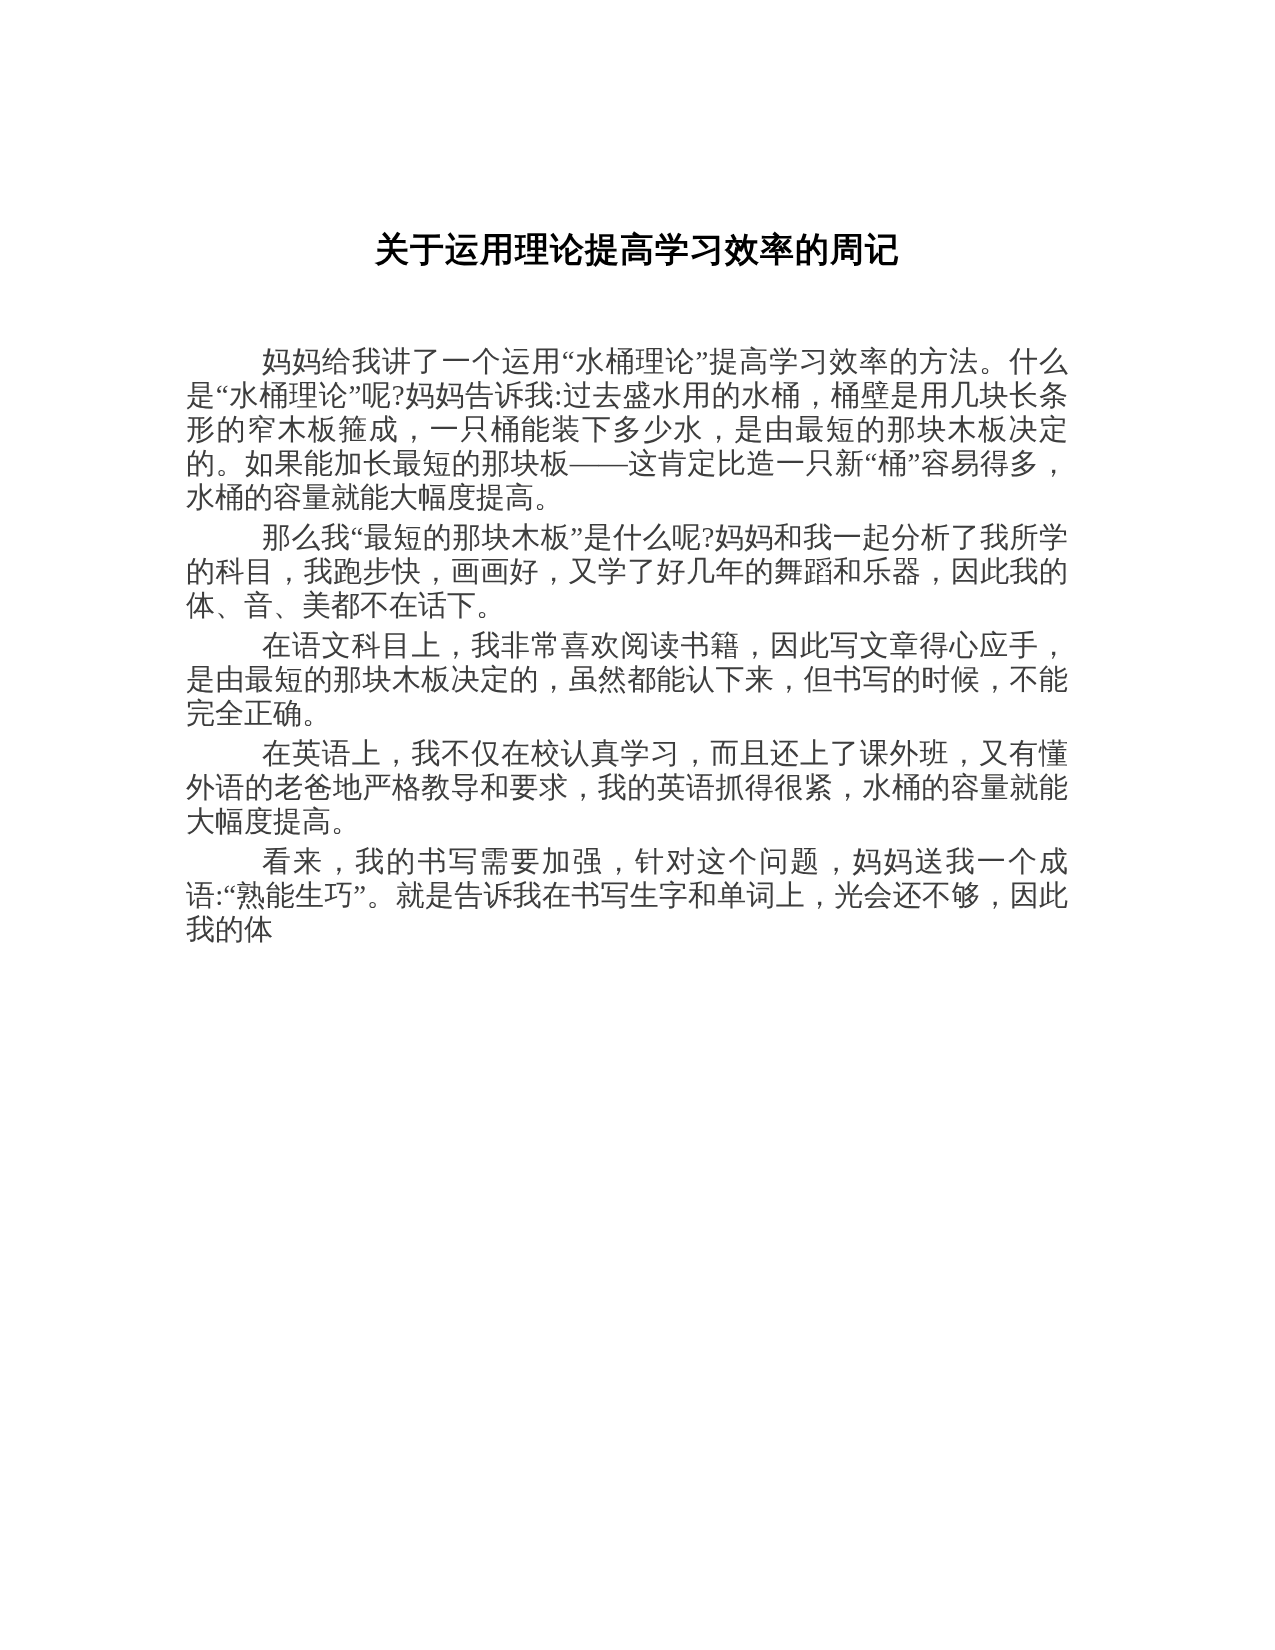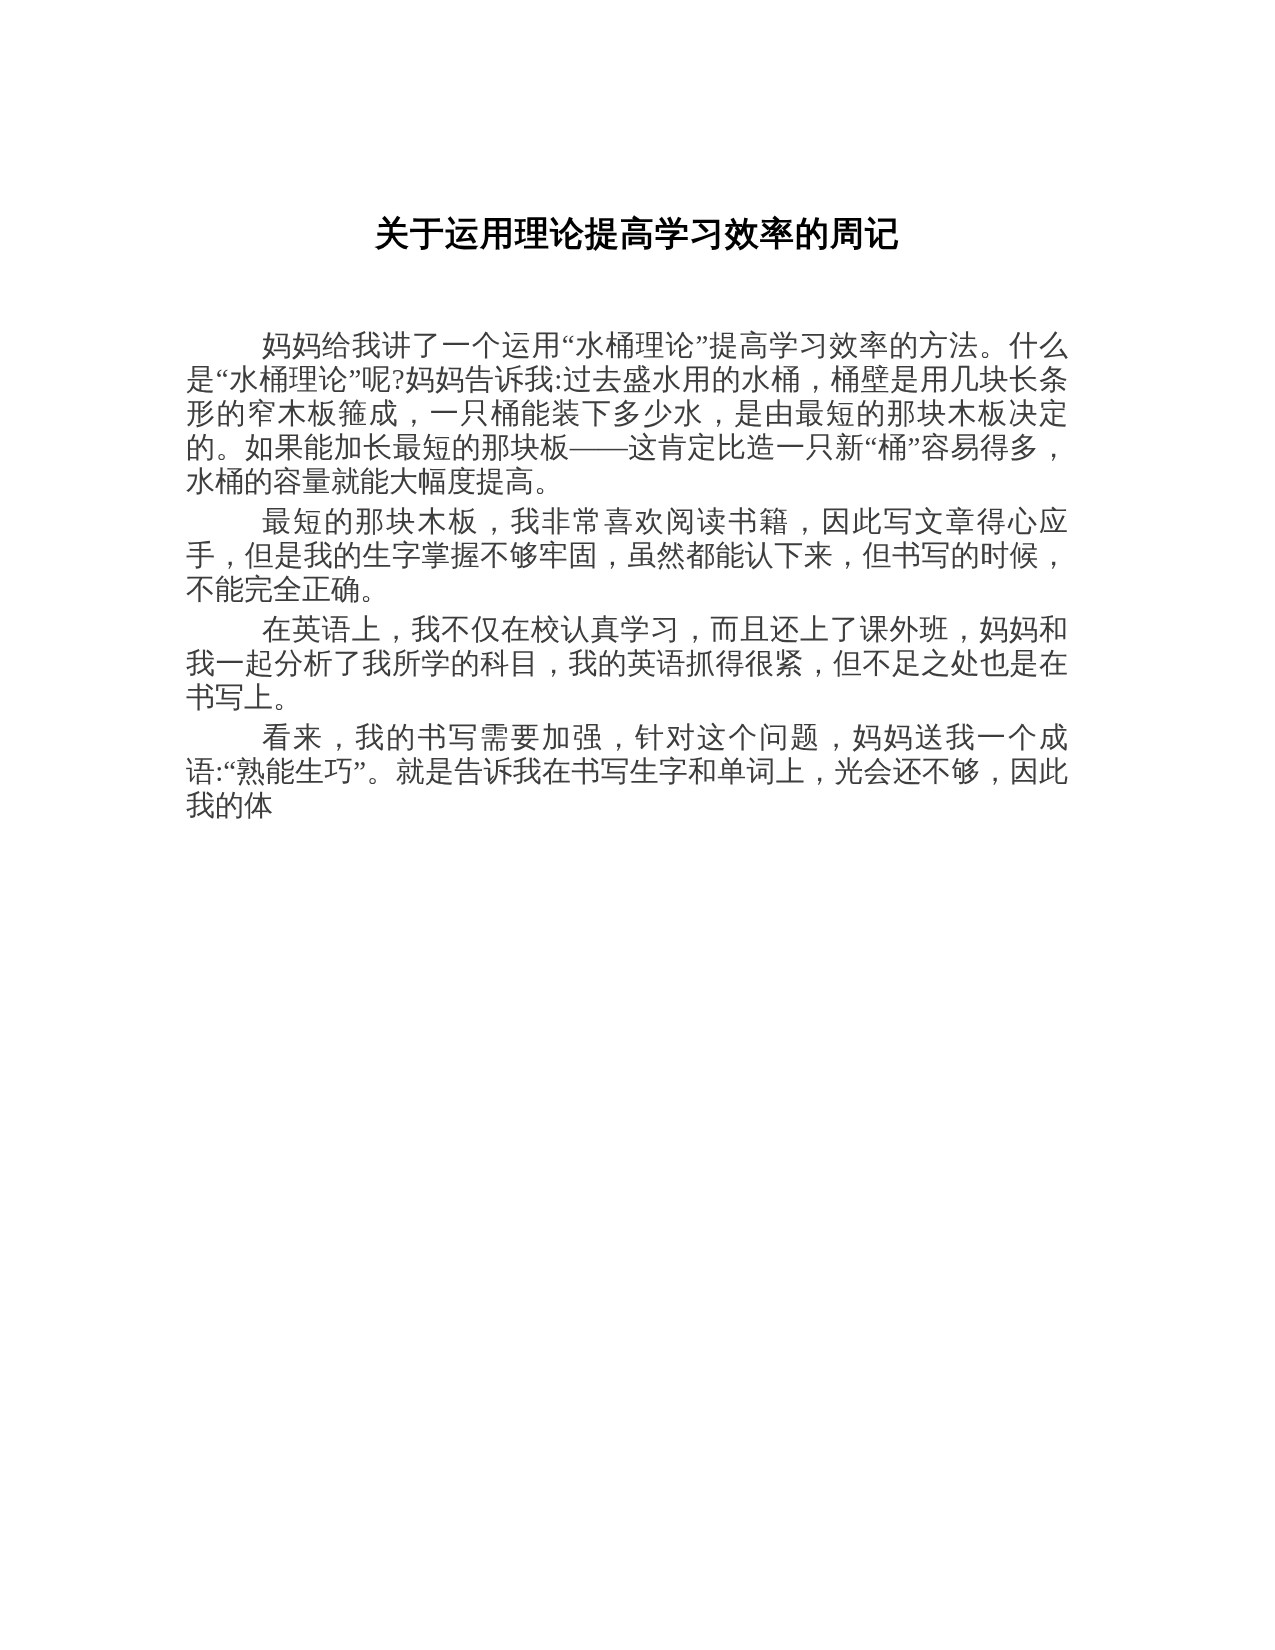--- a/index.html
+++ b/index.html
@@ -8,21 +8,21 @@
     background: #ffffff;
   }
   .page {
     position: relative;
     width: 1275px;
     height: 1650px;
     background: #ffffff;
     overflow: hidden;
   }
   .doc-title {
-    margin: 0;
+    margin: 16px;
     padding-top: 208px;
     text-align: center;
     font-family: "Liberation Sans", sans-serif;
     font-weight: 700;
     font-size: 34px;
     line-height: 50px;
     letter-spacing: 1px;
     color: #000000;
   }
   .doc-body {
@@ -40,17 +40,18 @@
   }
 </style>
 </head>
 <body>
 
 <div class="page">
   <h1 class="doc-title">关于运用理论提高学习效率的周记</h1>
 
   <div class="doc-body">
     <p class="para">妈妈给我讲了一个运用“水桶理论”提高学习效率的方法。什么是“水桶理论”呢?妈妈告诉我:过去盛水用的水桶，桶壁是用几块长条形的窄木板箍成，一只桶能装下多少水，是由最短的那块木板决定的。如果能加长最短的那块板——这肯定比造一只新“桶”容易得多，水桶的容量就能大幅度提高。</p>
-    <p class="para">最短的那块木板，我非常喜欢阅读书籍，因此写文章得心应手，但是我的生字掌握不够牢固，虽然都能认下来，但书写的时候，不能完全正确。</p>
-    <p class="para">在英语上，我不仅在校认真学习，而且还上了课外班，妈妈和我一起分析了我所学的科目，我的英语抓得很紧，但不足之处也是在书写上。</p>
+    <p class="para">那么我“最短的那块木板”是什么呢?妈妈和我一起分析了我所学的科目，我跑步快，画画好，又学了好几年的舞蹈和乐器，因此我的体、音、美都不在话下。</p>
+    <p class="para">在语文科目上，我非常喜欢阅读书籍，因此写文章得心应手，是由最短的那块木板决定的，虽然都能认下来，但书写的时候，不能完全正确。</p>
+    <p class="para">在英语上，我不仅在校认真学习，而且还上了课外班，又有懂外语的老爸地严格教导和要求，我的英语抓得很紧，水桶的容量就能大幅度提高。</p>
     <p class="para">看来，我的书写需要加强，针对这个问题，妈妈送我一个成语:“熟能生巧”。就是告诉我在书写生字和单词上，光会还不够，因此我的体</p>
   </div>
 </div>
 
 </body></html>

